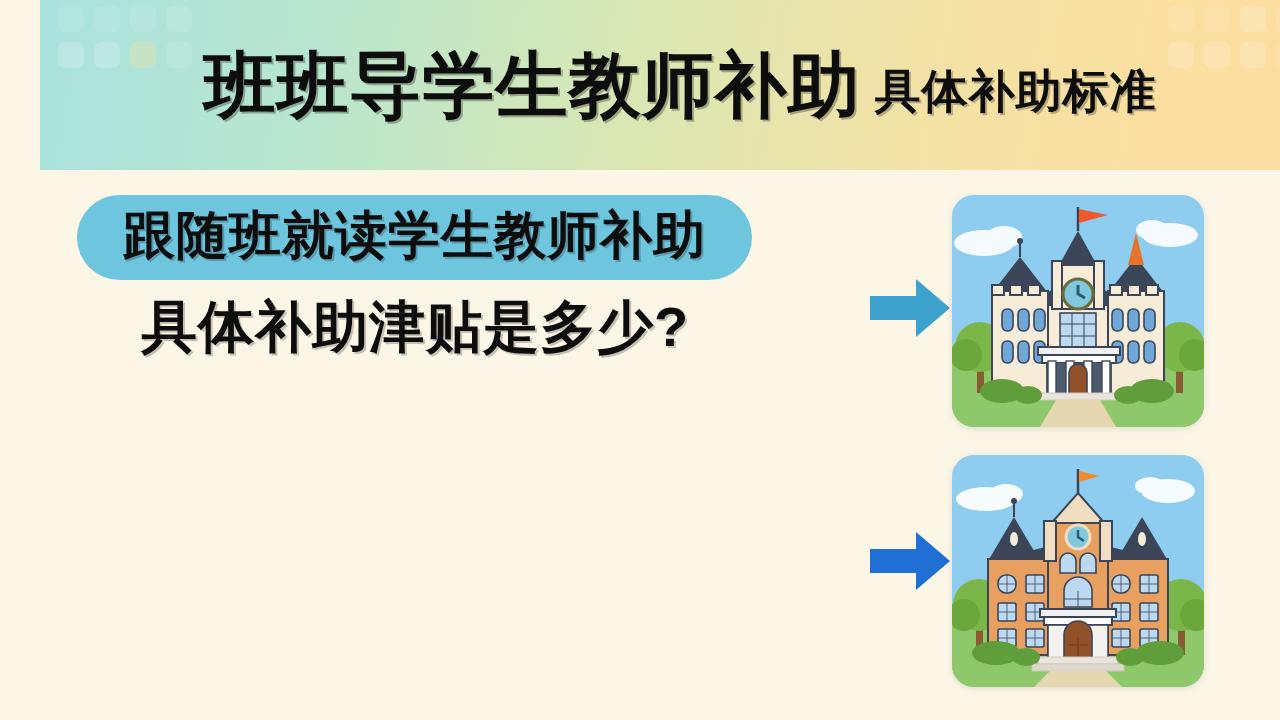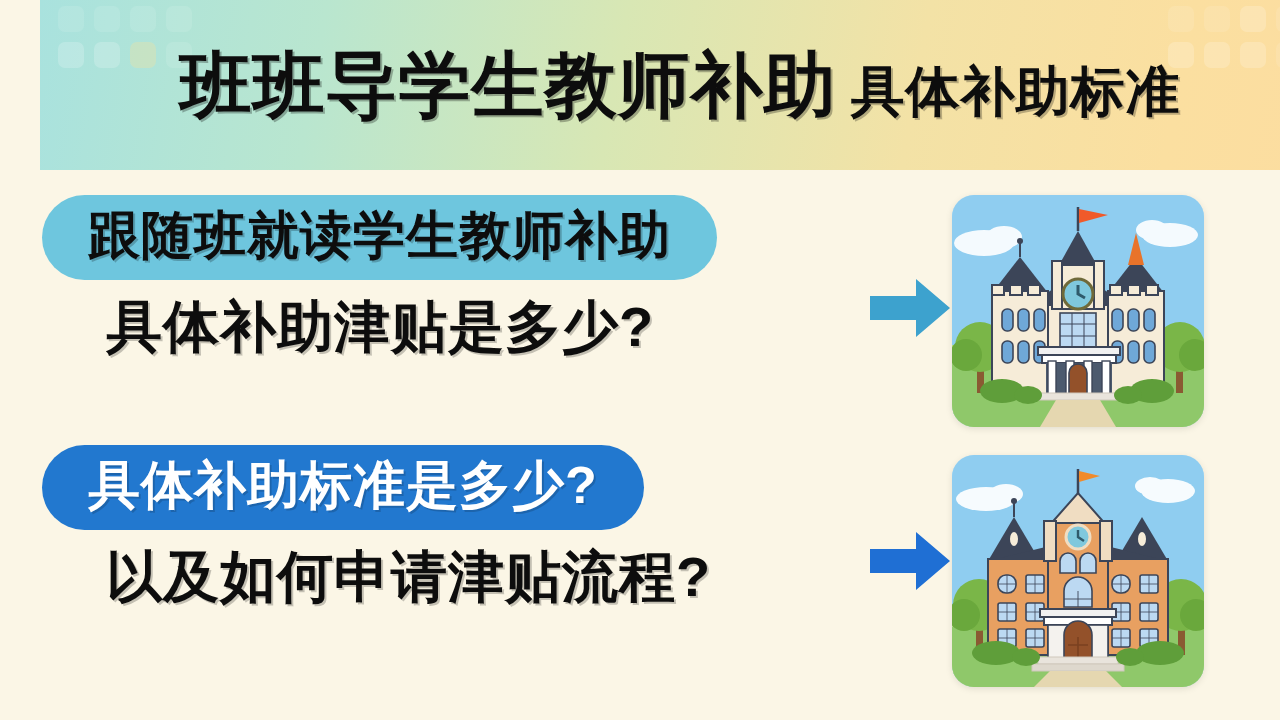--- a/index.html
+++ b/index.html
@@ -29,30 +29,30 @@
     position:absolute; left:0; top:0; width:1280px; height:170px;
     display:flex; align-items:center; justify-content:center;
     gap:14px; white-space:nowrap;
   }
   .title-main{
     font-size:72px; font-weight:900; color:#0d0d0d;
     letter-spacing:1px; line-height:1;
     text-shadow:2px 2px 0 rgba(0,0,0,.28);
   }
   .title-sub{
-    font-size:54px; font-weight:900; color:#0d0d0d;
+    font-size:46px; font-weight:900; color:#0d0d0d;
     letter-spacing:1px; line-height:1;
     text-shadow:2px 2px 0 rgba(0,0,0,.25);
     position:relative; top:6px;text-align:right;
   }
 
   
   .stage{ position:absolute; left:0; top:170px; width:1280px; height:550px; }
 
-  .block{ position:absolute; left:0; width:900px; }
+  .block{ position:absolute; left:0; width:900px;padding-left:35px; }
   .block-a{ top:25px; }
   .block-b{ top:275px; }
 
   .pill{
     display:inline-block;
     border-radius:60px;
     padding:12px 46px 16px 46px;
     margin-left:42px;
     white-space:nowrap;
   }
@@ -138,26 +138,20 @@
 
 <div class="stage">
 
   <div class="block block-a">
     <div class="pill pill-light">
       <span class="pill-text">跟随班就读学生教师补助</span>
     </div>
     <div class="line-black">具体补助津贴是多少?</div>
   </div>
 
-  <div class="block block-b">
-    <div class="pill pill-dark">
-      <span class="pill-text">具体补助标准是多少?</span>
-    </div>
-    <div class="line-black">以及如何申请津贴流程?</div>
-  </div>
 
   <div class="arrow arrow-a">
     <svg viewBox="0 0 84 66" xmlns="http://www.w3.org/2000/svg">
       <path d="M2 21 H48 V4 L82 33 L48 62 V45 H2 Z" fill="#3da2ce"></path>
     </svg>
   </div>
 
   <div class="arrow arrow-b">
     <svg viewBox="0 0 84 66" xmlns="http://www.w3.org/2000/svg">
       <path d="M2 21 H48 V4 L82 33 L48 62 V45 H2 Z" fill="#1f6fd4"></path>

